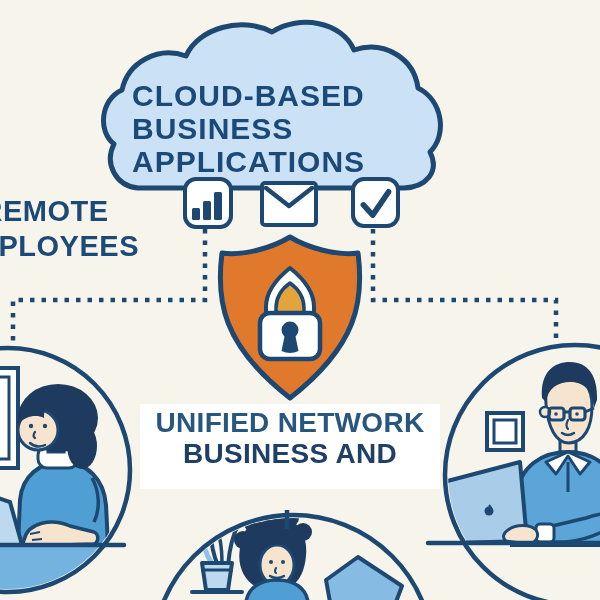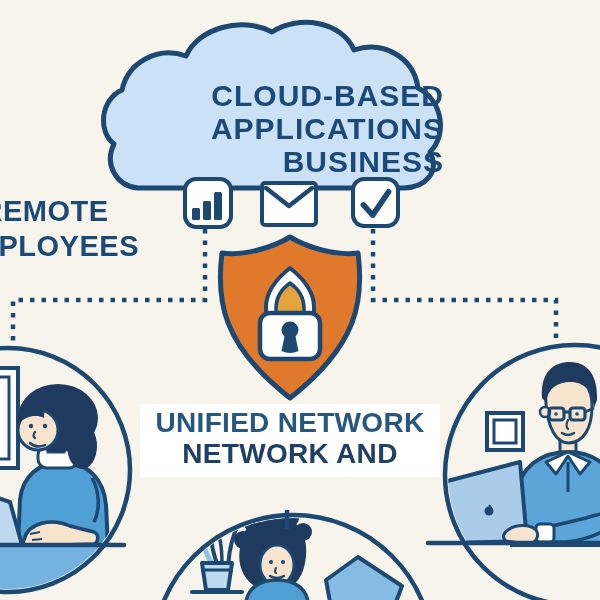--- a/index.html
+++ b/index.html
@@ -5,63 +5,63 @@
   html,body{margin:0;padding:0;}
   #canvas{
     position:relative;width:600px;height:600px;overflow:hidden;
     background:#f7f4ec;
     font-family:"Liberation Sans", sans-serif;
   }
   .layer{position:absolute;left:0;top:0;width:600px;height:600px;}
   .abs{position:absolute;}
   
   #cloud-title{
-    left:132px;top:79px;width:312px;text-align:right;
+    left:132px;top:79px;width:312px;text-align:left;
     font-size:30px;font-weight:800;letter-spacing:1px;line-height:33px;
     color:#1c4a78;
   }
   
   .app-icon{
     box-sizing:border-box;background:#ffffff;border:4px solid #1d4871;
     display:flex;align-items:center;justify-content:center;
   }
   #icon-bar{left:183px;top:177px;width:50px;height:52px;border-radius:13px;}
   #icon-mail{left:260px;top:181px;width:58px;height:46px;border-radius:5px;}
   #icon-check{left:351px;top:177px;width:49px;height:51px;border-radius:13px;}
   
   #remote-label{
     left:-46px;top:194px;width:182px;text-align:center;
     font-size:29px;font-weight:800;line-height:35px;letter-spacing:0.5px;
     color:#1c4a78;
   }
   
   #center-title{
     left:140px;top:404px;width:300px;background:#ffffff;
-    text-align:center;padding:3px 0 8px 0;
+    text-align:center;padding:3px 0 20px 0;
     font-weight:800;font-size:28px;line-height:31px;letter-spacing:0.3px;
   }
   #center-title .t1{color:#27567f;}
   #center-title .t2{color:#1e3f66;}
 </style>
 </head>
 <body>
 
 <div id="canvas">
 
   <svg class="layer" viewBox="0 0 600 600">
     <path d="M138,188 C116,186 104,164 114,144 C98,132 100,100 122,90
          C128,62 158,46 186,56 C198,28 242,16 272,32
          C300,14 342,22 354,50 C384,40 414,58 418,88
          C442,100 448,134 430,152 C440,172 426,187 404,188 Z" fill="#cbe1f5" stroke="#1d4871" stroke-width="5" stroke-linejoin="round"></path>
   </svg>
 
   <div id="cloud-title" class="abs">
     <div>CLOUD-BASED</div>
+    <div>BUSINESS</div>
     <div>APPLICATIONS</div>
-    <div>BUSINESS</div>
   </div>
 
   <div id="icon-bar" class="app-icon abs">
     <svg width="42" height="42" viewBox="0 0 42 42">
       <rect x="5" y="26" width="8" height="12" rx="1.5" fill="#1d4871"></rect>
       <rect x="16" y="19" width="8" height="19" rx="1.5" fill="#1d4871"></rect>
       <rect x="27" y="10" width="8" height="28" rx="1.5" fill="#1d4871"></rect>
     </svg>
   </div>
   <div id="icon-mail" class="app-icon abs">
@@ -210,16 +210,16 @@
       <path d="M290,268 Q314,287 314,307 V318 H266 V307 Q266,287 290,268 Z" fill="#ffffff" stroke="#1d4871" stroke-width="4" stroke-linejoin="round"></path>
       <path d="M290,283 Q304,293 304,308 V318 H276 V308 Q276,293 290,283 Z" fill="#e2a43b" stroke="#1d4871" stroke-width="3.5" stroke-linejoin="round"></path>
       <rect x="260" y="313" width="60" height="46" rx="10" fill="#ffffff" stroke="#1d4871" stroke-width="4.5"></rect>
       <circle cx="290" cy="330" r="8.5" fill="#1d4871"></circle>
       <path d="M285,334 L281.5,351 Q290,355 298.5,351 L295,334 Z" fill="#1d4871"></path>
     </g>
   </svg>
 
   <div id="center-title" class="abs">
     <div class="t1">UNIFIED NETWORK</div>
-    <div class="t2">NETWORK AND</div>
+    <div class="t2">BUSINESS AND</div>
   </div>
 
 </div>
 
 </body></html>

